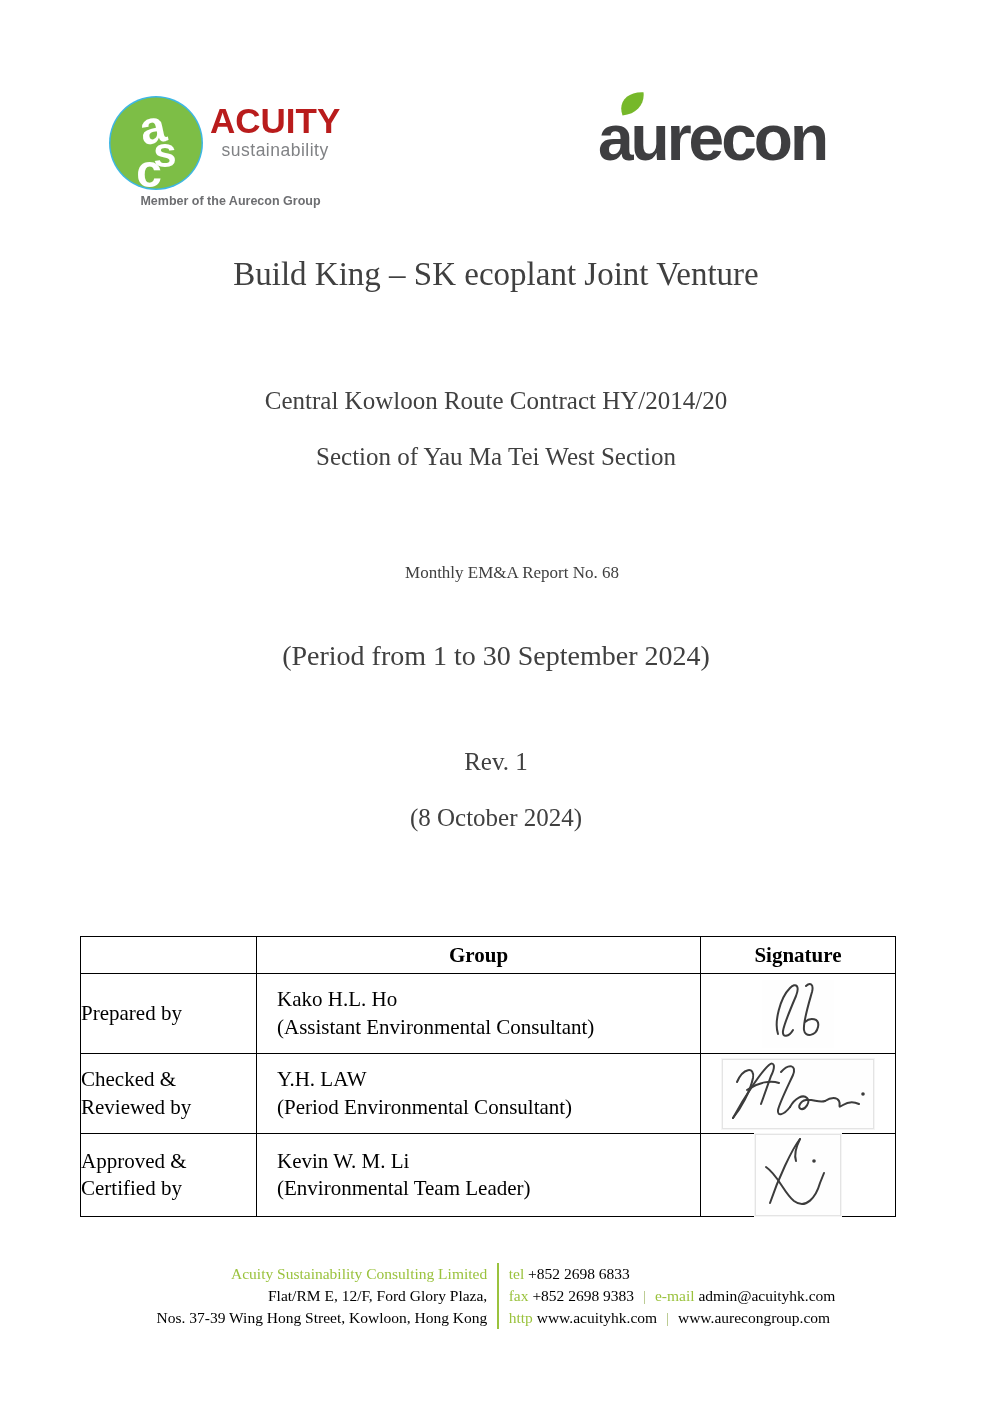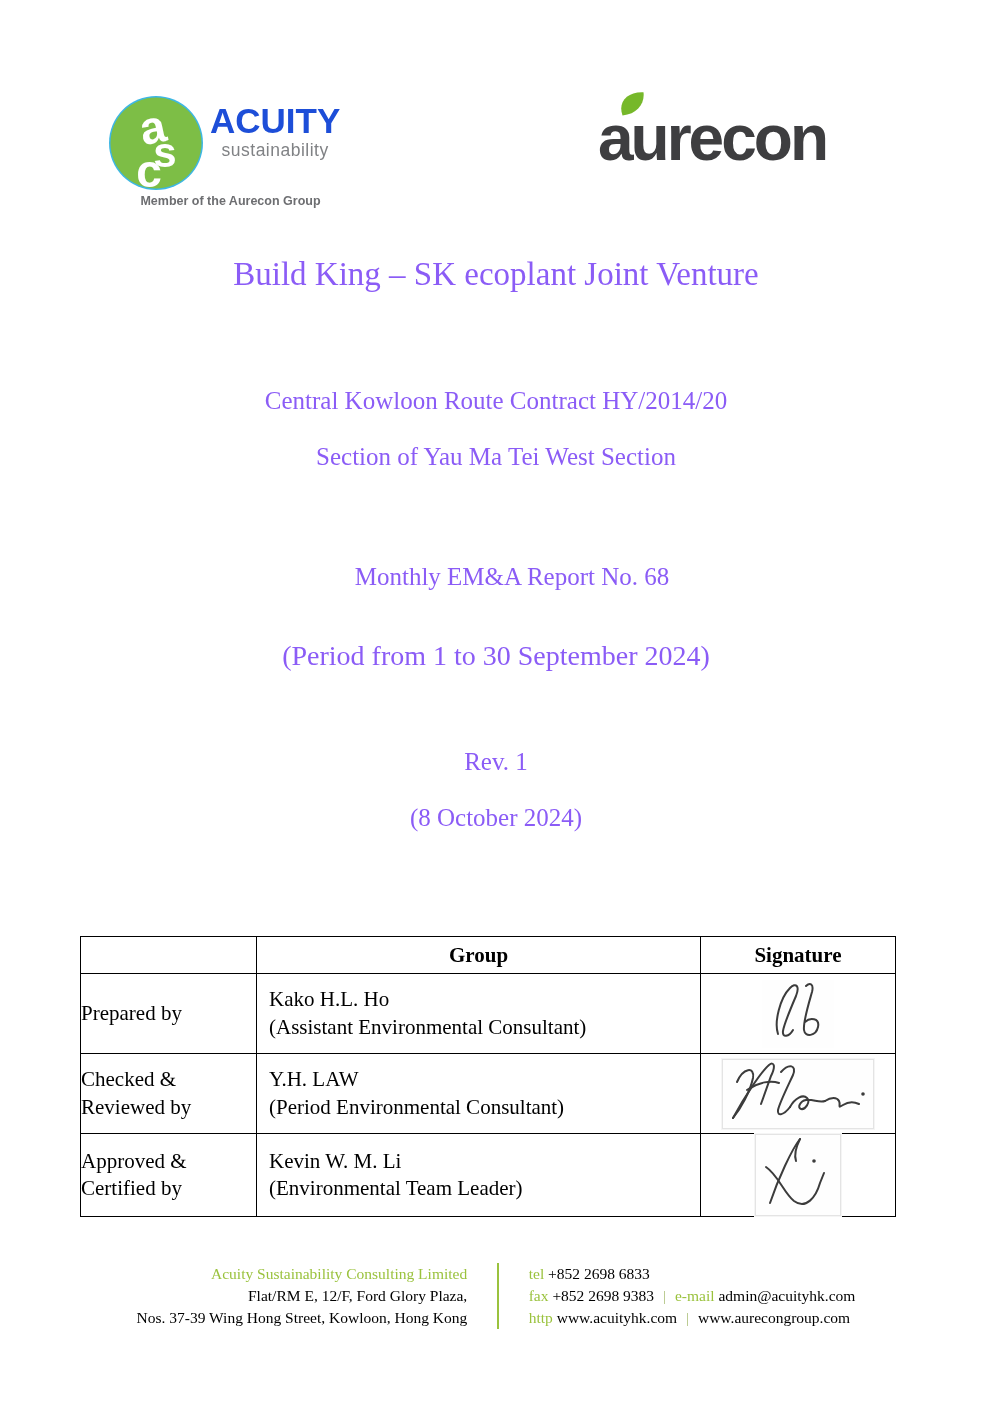--- a/index.html
+++ b/index.html
@@ -11,60 +11,60 @@
     margin: 0 auto;
     background: #ffffff;
     overflow: hidden;
   }
 
   
   .acuity-logo { position: absolute; left: 108px; top: 95px; width: 245px; }
   .acuity-top { display: flex; align-items: flex-start; }
   .acuity-mark { width: 96px; height: 96px; flex: 0 0 auto; }
   .acuity-words { margin-left: 6px; margin-top: 8px; font-family: "Liberation Sans", sans-serif; }
-  .acuity-name { color: #1d4ed8; font-size: 35px; font-weight: bold; letter-spacing: 0px; line-height: 1; }
+  .acuity-name { color: #b91c1c; font-size: 35px; font-weight: bold; letter-spacing: 0px; line-height: 1; }
   .acuity-tag { color: #808285; font-size: 17.5px; text-align: center; margin-top: 2px; letter-spacing: 0.5px; }
   .acuity-member { font-family: "Liberation Sans", sans-serif; font-weight: bold; color: #6d6e71;
                    font-size: 12.5px; text-align: center; margin-top: 3px; width: 245px; }
 
   .aurecon-logo { position: absolute; left: 598px; top: 92px; width: 280px; height: 80px; text-decoration: underline; }
   .aurecon-leaf { position: absolute; left: 20px; top: 0px; }
   .aurecon-word { position: absolute; left: 0; top: 14px;
                   font-family: "Liberation Sans", sans-serif; font-weight: bold;
                   font-size: 64px; letter-spacing: -3px; color: #3e3e40; line-height: 1; }
 
   
-  .centerline { position: absolute; left: 0; width: 100%; text-align: center; color: #8b5cf6; }
+  .centerline { position: absolute; left: 0; width: 100%; text-align: center; color: #404040; }
   .main-title   { top: 256px; font-size: 33px; }
   .contract-line{ top: 387px; font-size: 25px; }
   .section-line { top: 443px; font-size: 25px; }
-  .report-line  { top: 563px; font-size: 25px; padding-left: 32px; }
+  .report-line  { top: 563px; font-size: 17px; padding-left: 32px; }
   .period-line  { top: 640px; font-size: 28px; }
   .rev-line     { top: 748px; font-size: 25px; }
   .date-line    { top: 804px; font-size: 25px; }
 
   
   table.signoff { position: absolute; left: 80px; top: 936px; width: 815px;
                   border-collapse: collapse; table-layout: fixed; }
   table.signoff td, table.signoff th { border: 1.5px solid #000; font-size: 21px; font-weight: normal; }
   table.signoff .col-role { width: 176px; }
   table.signoff .col-name { width: 444px; }
   table.signoff .col-sig  { width: 195px; }
   table.signoff tr.head td { height: 37px; text-align: center; font-weight: bold; }
   table.signoff tr.body td { height: 80px; }
   td.role-cell { padding-left: 0; white-space: pre-line; vertical-align: middle; line-height: 1.3; }
-  td.name-cell { padding-left: 12px; vertical-align: middle; line-height: 1.3; }
+  td.name-cell { padding-left: 20px; vertical-align: middle; line-height: 1.3; }
   td.sig-cell  { text-align: center; vertical-align: middle; }
   .sig-box { display: inline-block; background: #fefefe; }
   .sig-framed { border: 1px solid #e4e4e4; box-shadow: 0 0 0 1px #f5f5f5; }
   .sig-stroke { stroke: #3c3c3c; stroke-width: 2; fill: none; stroke-linecap: round; }
 
   
   .footer { position: absolute; left: 0; top: 1263px; width: 100%;
-            display: flex; justify-content: center; align-items: stretch; gap: 20px; }
+            display: flex; justify-content: center; align-items: stretch; }
   .footer-left { text-align: right; font-size: 15.5px; line-height: 22px; color: #000; }
   .footer-divider { width: 1.5px; background: #9ac23d; margin: 0 10px; }
   .footer-right { text-align: left; font-size: 15.5px; line-height: 22px; color: #000; }
   .green-text { color: #9ac23d; }
   .sep { color: #aabf77; padding: 0 5px; }
 </style>
 </head>
 <body>
 
 <div class="page">

